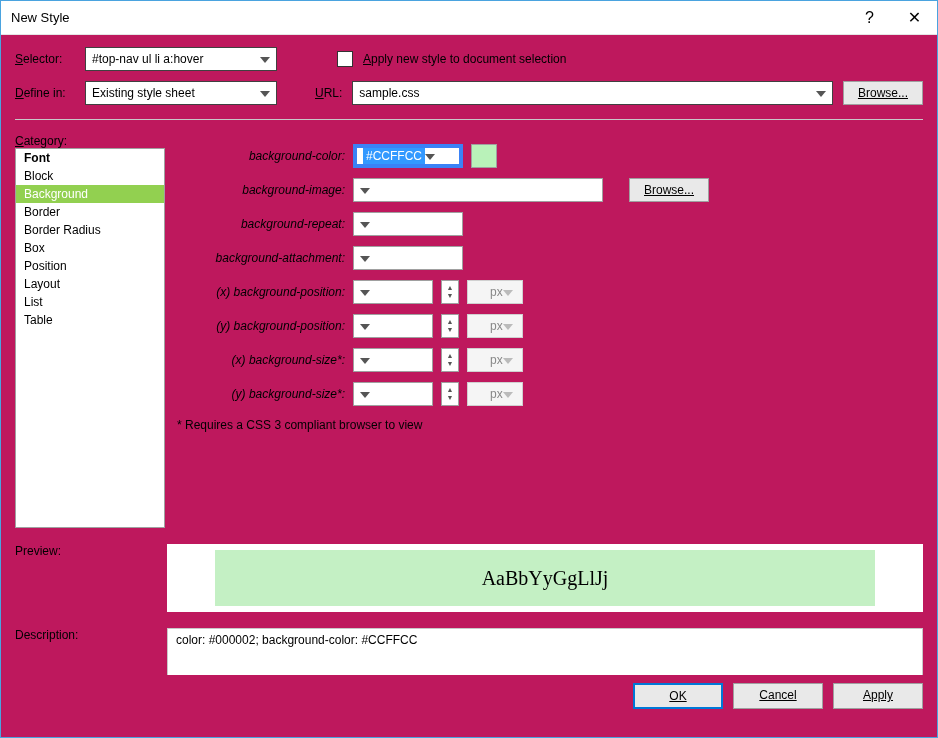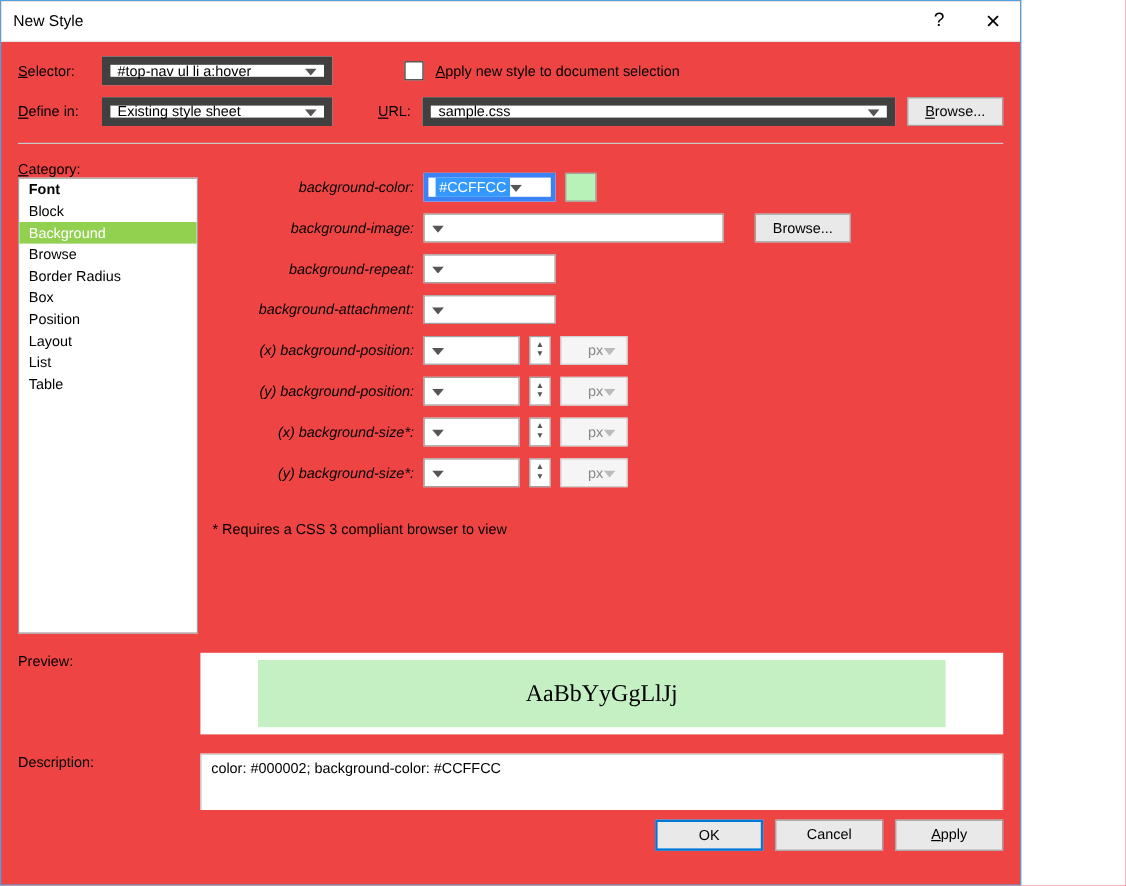--- a/index.html
+++ b/index.html
@@ -4,24 +4,24 @@
 <style>
   * { box-sizing: border-box; }
   body {
     margin: 0;
     font-family: "Segoe UI", Tahoma, sans-serif;
     font-size: 12px;
     background: #fff;
     color: #000;
   }
   .window {
-    width: 851px;
+    width: 938px;
     height: 738px;
     border: 1px solid #4aa3df;
-    background: #ef4444;
+    background: #be185d;
     display: flex;
     flex-direction: column;
   }
   .titlebar {
     height: 34px;
     background: #fff;
     display: flex;
     align-items: center;
     justify-content: space-between;
     padding: 0 0 0 10px;
@@ -40,21 +40,21 @@
     flex: 1;
     padding: 12px 14px;
     display: flex;
     flex-direction: column;
     gap: 10px;
     overflow: hidden;
   }
   .row { display: flex; align-items: center; gap: 10px; }
   .label { width: 60px; }
   .combo, .textfield {
-    border: 7px solid #404040;
+    border: 1px solid #404040;
     background: #fff;
     height: 24px;
     display: flex;
     align-items: center;
     padding: 0 6px;
     position: relative;
   }
   .combo .caret {
     position: absolute;
     right: 6px;
@@ -69,20 +69,21 @@
     width: 16px; height: 16px;
     border: 1px solid #333;
     background: #fff;
   }
   .btn {
     border: 1px solid #a0a0a0;
     background: #e9e9e9;
     padding: 4px 14px;
     min-width: 80px;
     text-align: center;
+    text-decoration: underline;
   }
   .btn.primary {
     border: 2px solid #0078d7;
     background: #e9e9e9;
   }
   hr.sep {
     border: none;
     border-top: 1px solid #c8c8c8;
     margin: 4px 0;
   }
@@ -159,21 +160,21 @@
     border: 1px solid #d0d0d0;
     background: #f5f5f5;
     color: #888;
     height: 24px;
     width: 56px;
     display: flex;
     align-items: center;
     padding: 0 22px;
     position: relative;
   }
-  .note { margin-top: 28px; margin-left: 12px; }
+  .note { margin-top: 12px; margin-left: 12px; }
   .preview-area, .desc-area {
     display: flex;
     gap: 12px;
     margin-top: 6px;
   }
   .side-label { width: 140px; }
   .preview-box {
     flex: 1;
     background: #fff;
     border: none;
@@ -259,21 +260,21 @@
 
     <hr class="sep">
 
     <div class="main-area">
       <div class="cat-col">
         <div><span class="underline-letter">C</span>ategory:</div>
         <div class="cat-list" id="catList">
             <div class="cat-item bold">Font</div>
             <div class="cat-item">Block</div>
             <div class="cat-item selected">Background</div>
-            <div class="cat-item">Browse</div>
+            <div class="cat-item">Border</div>
             <div class="cat-item">Border Radius</div>
             <div class="cat-item">Box</div>
             <div class="cat-item">Position</div>
             <div class="cat-item">Layout</div>
             <div class="cat-item">List</div>
             <div class="cat-item">Table</div>
           </div>
       </div>
 
       <div class="props">

